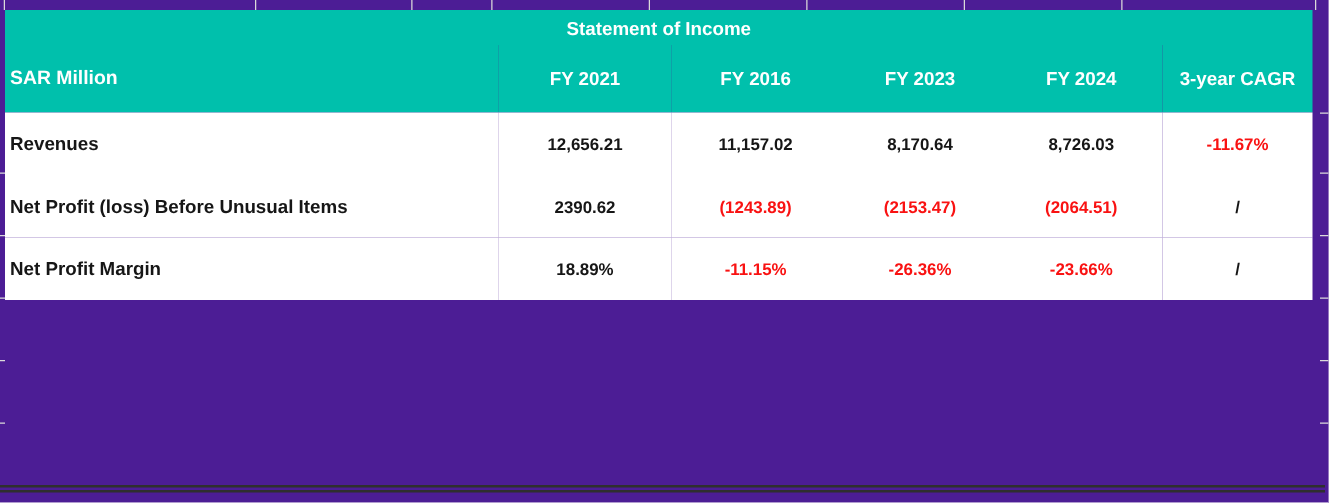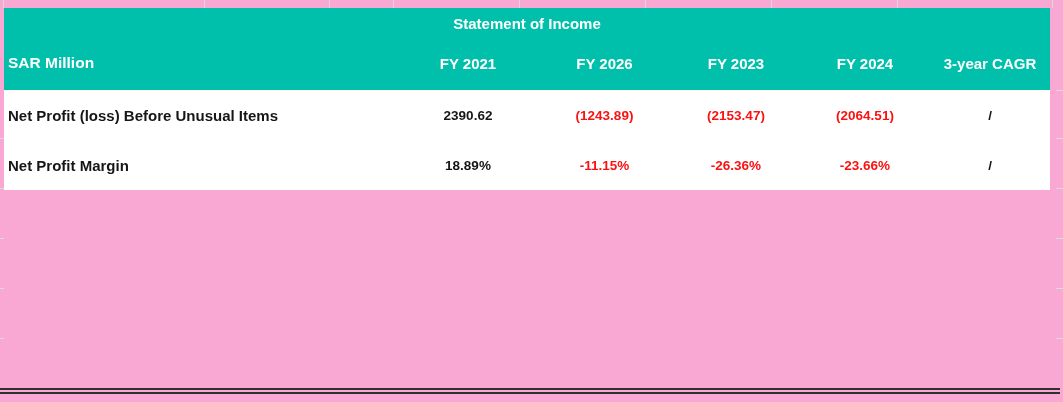--- a/index.html
+++ b/index.html
@@ -8,21 +8,21 @@
     --negative:#F91212;
     --text:#161616;
     --gridline:#DADADA;
     --rule:#2F2F2F;
   }
   *{margin:0;padding:0;box-sizing:border-box;}
   html,body{background:#ffffff;}
   .canvas{
     position:relative;
     width:1063px;height:402px;
-    background:#f9a8d4;
+    background:#4c1d95;
     overflow:hidden;
     font-family:"Liberation Sans",sans-serif;
     color:var(--text);
     padding-left:27px;
   }
   table.income{
     position:absolute;left:4px;top:8px;width:1046px;
     border-collapse:collapse;table-layout:fixed;
   }
   table.income th{
@@ -111,27 +111,35 @@
       <col style="width:130px">
       <col style="width:120px">
     </colgroup>
     <thead>
       <tr class="title-row">
         <th colspan="6">Statement of Income</th>
       </tr>
       <tr class="cols-row">
         <th class="unit">SAR Million</th>
         <th>FY 2021</th>
-        <th>FY 2026</th>
+        <th>FY 2016</th>
         <th>FY 2023</th>
         <th>FY 2024</th>
         <th>3-year CAGR</th>
       </tr>
     </thead>
     <tbody>
+      <tr>
+        <td class="row-label">Revenues</td>
+        <td class="val">12,656.21</td>
+        <td class="val">11,157.02</td>
+        <td class="val">8,170.64</td>
+        <td class="val">8,726.03</td>
+        <td class="val neg">-11.67%</td>
+      </tr>
       <tr>
         <td class="row-label">Net Profit (loss) Before Unusual Items</td>
         <td class="val">2390.62</td>
         <td class="val neg">(1243.89)</td>
         <td class="val neg">(2153.47)</td>
         <td class="val neg">(2064.51)</td>
         <td class="val">/</td>
       </tr>
       <tr>
         <td class="row-label">Net Profit Margin</td>

